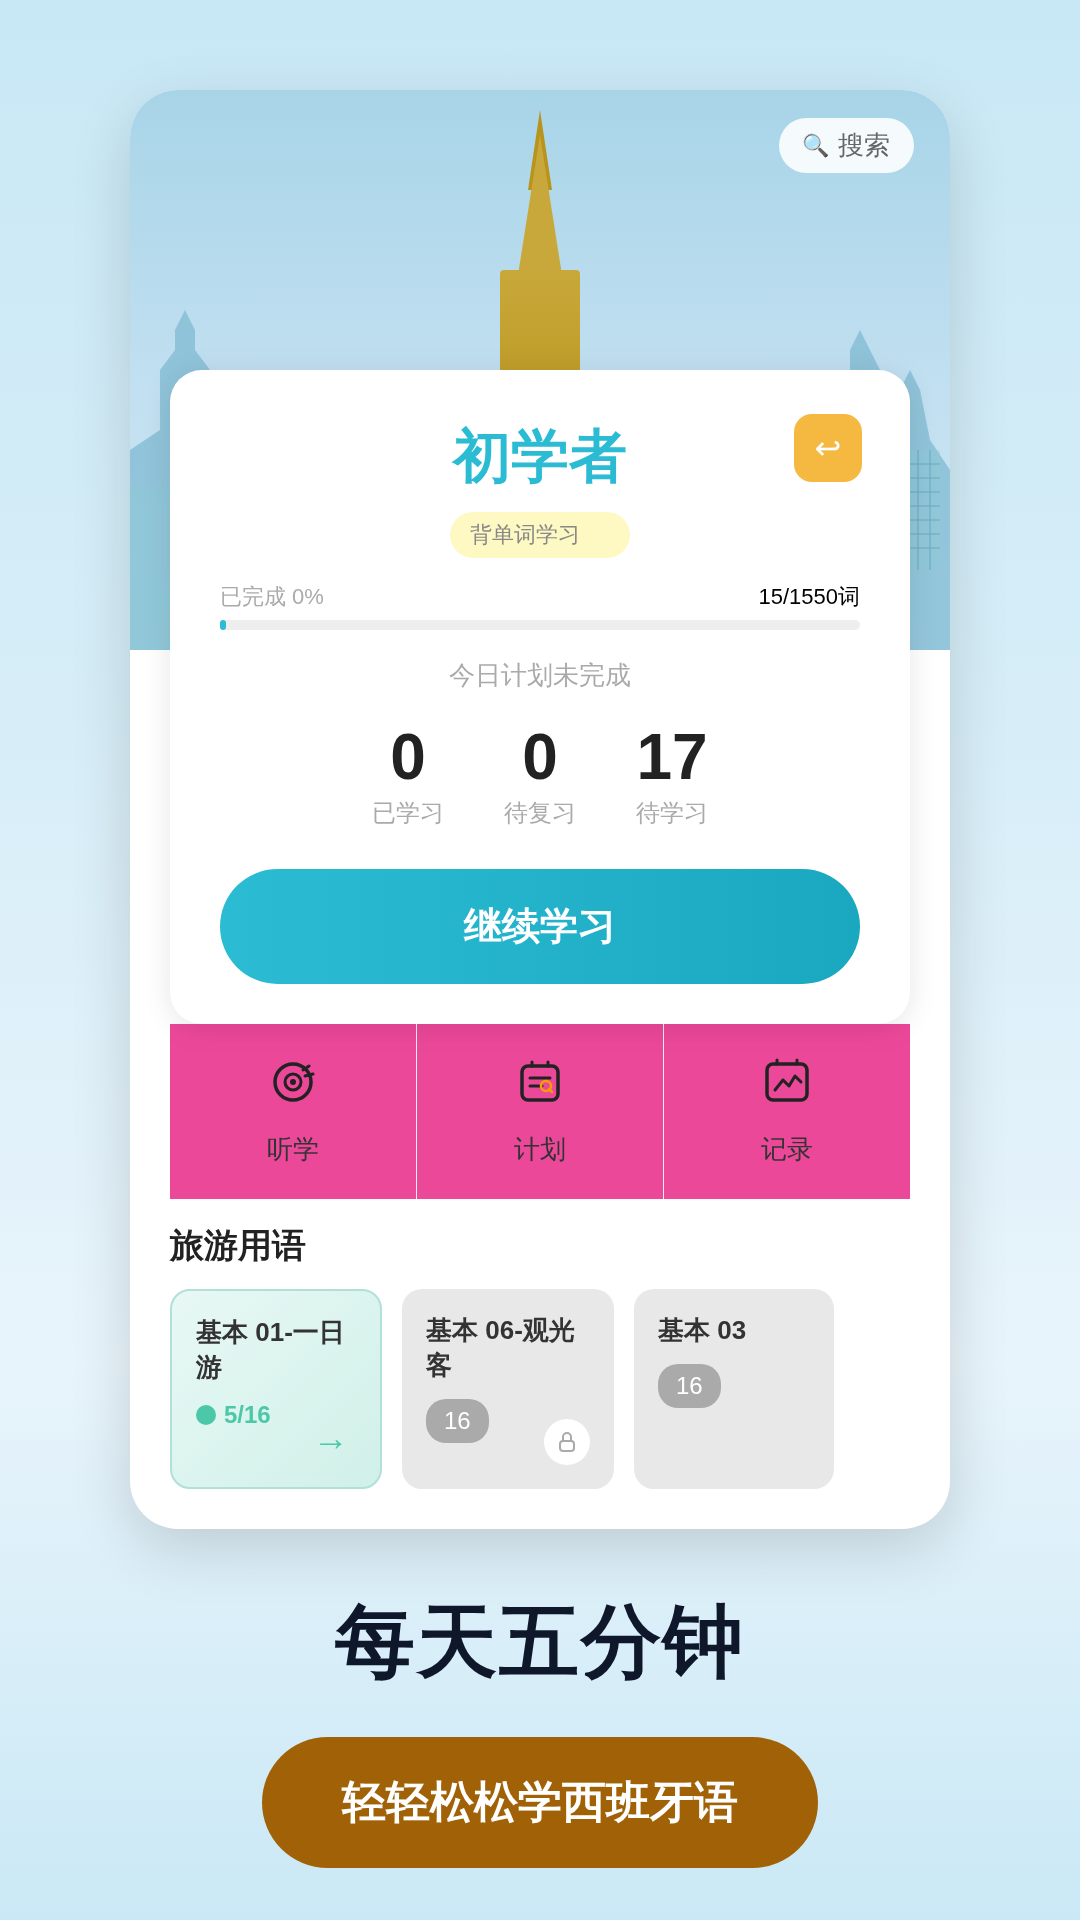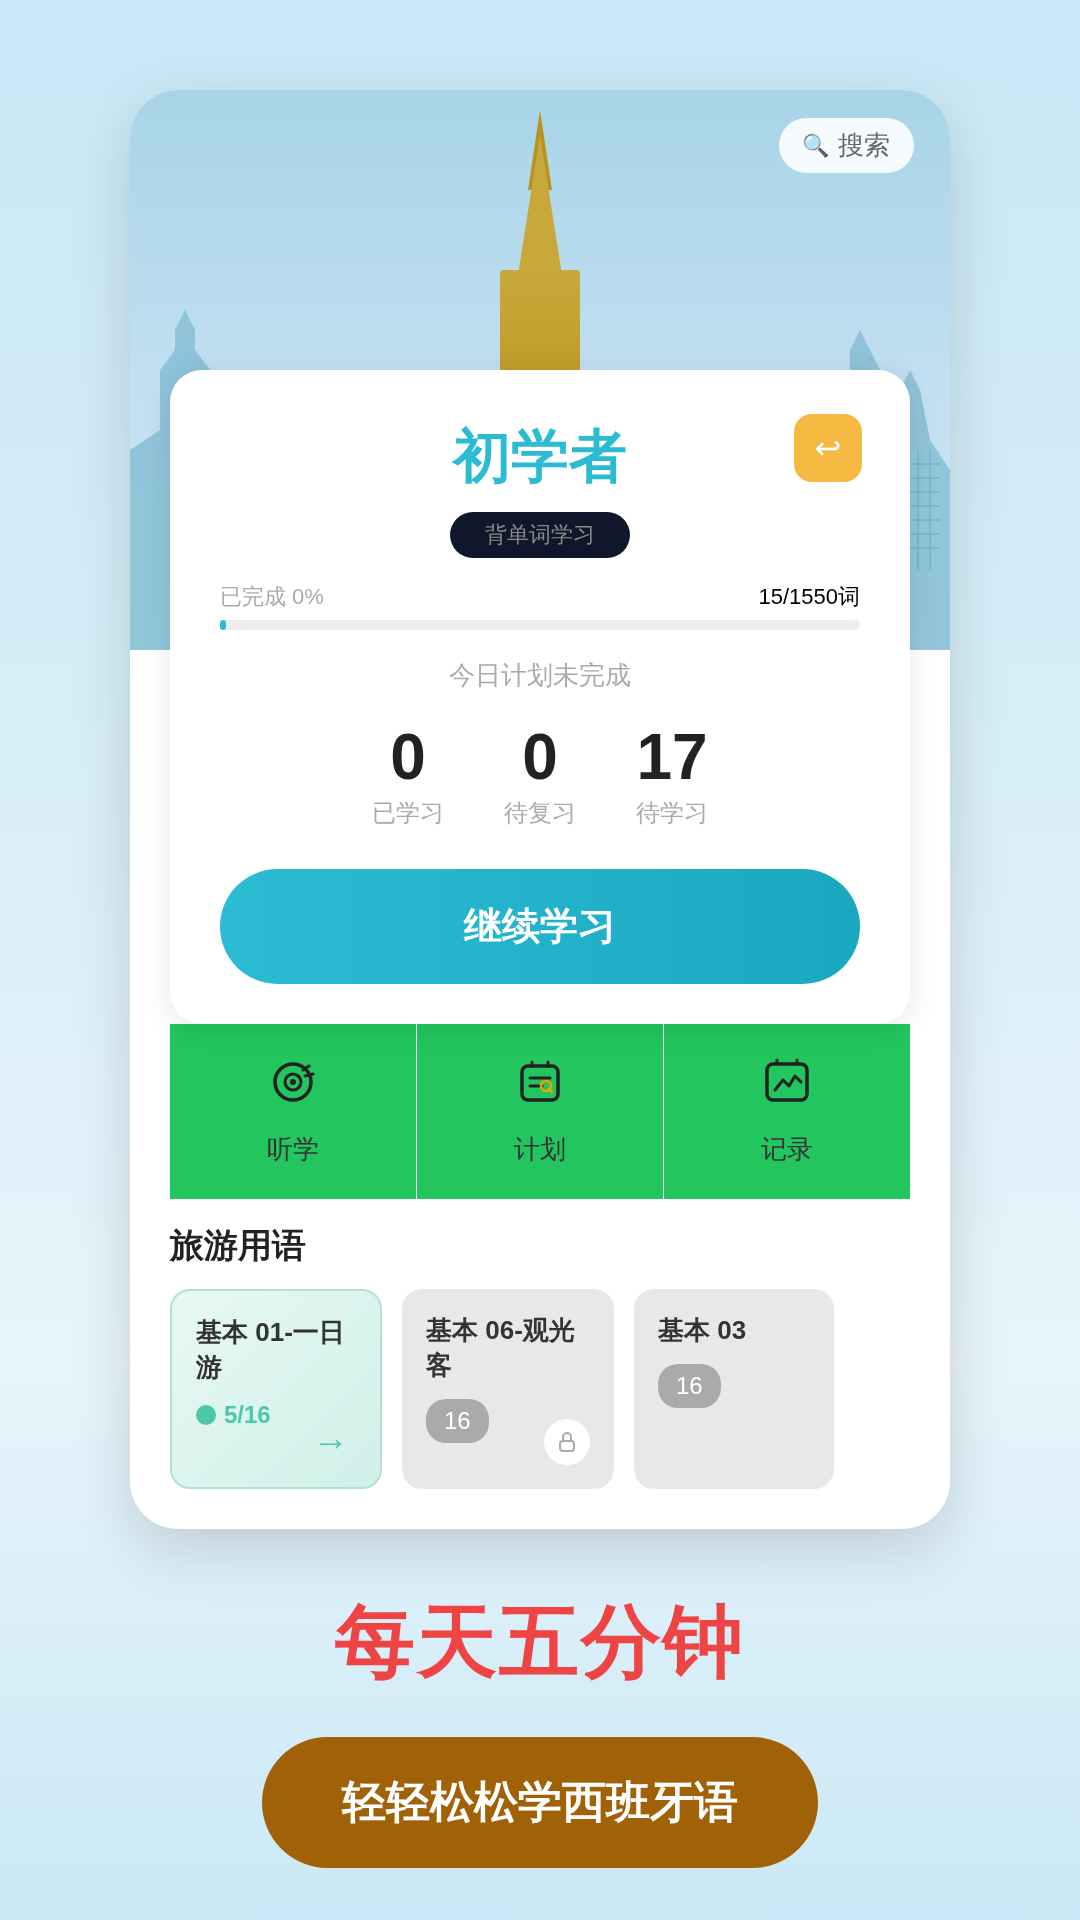--- a/index.html
+++ b/index.html
@@ -116,22 +116,22 @@
       font-size: 58px;
       font-weight: 700;
       color: #2bbcd4;
       margin-bottom: 16px;
     }
 
     .vocab-badge {
       display: block;
       margin: 0 auto 24px;
       width: 180px;
-      text-align: center;
-      background: #0f172a;
+      text-align: left;
+      background: #fef9c3;
       border-radius: 30px;
       padding: 8px 20px;
       font-size: 22px;
       color: #888;
     }
 
     
     .progress-row {
       display: flex;
       justify-content: space-between;
@@ -209,21 +209,21 @@
       align-items: center;
       justify-content: center;
       cursor: pointer;
       font-size: 32px;
       color: white;
     }
 
     
     .menu-area {
       margin: 0 40px;
-      background: #22c55e;
+      background: #ec4899;
       border-radius: 0 0 0 0;
       display: flex;
     }
     .menu-item {
       flex: 1;
       display: flex;
       flex-direction: column;
       align-items: center;
       padding: 32px 20px;
       border-right: 1px solid #f0f0f0;
@@ -307,21 +307,21 @@
     .bottom-section {
       padding: 60px 60px 80px;
       display: flex;
       flex-direction: column;
       align-items: center;
       gap: 40px;
     }
     .bottom-title {
       font-size: 80px;
       font-weight: 900;
-      color: #ef4444;
+      color: #0f172a;
       text-align: left;
       letter-spacing: 2px;
     }
     .bottom-cta {
       background: #a16207;
       color: white;
       border-radius: 80px;
       padding: 36px 80px;
       font-size: 44px;
       font-weight: 700;

